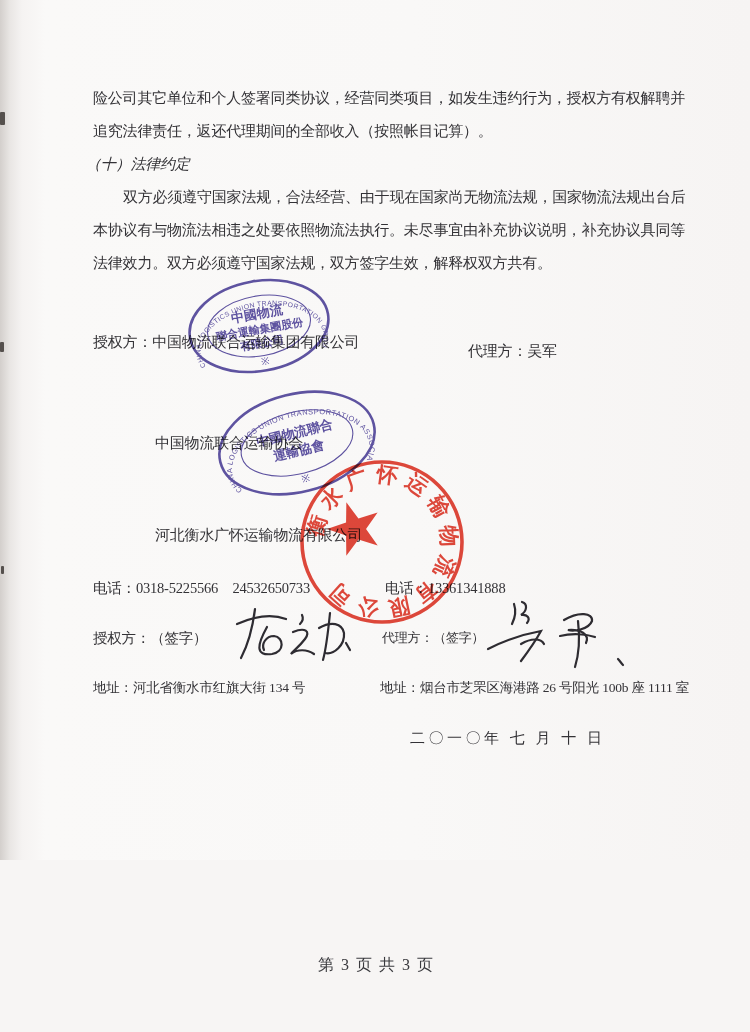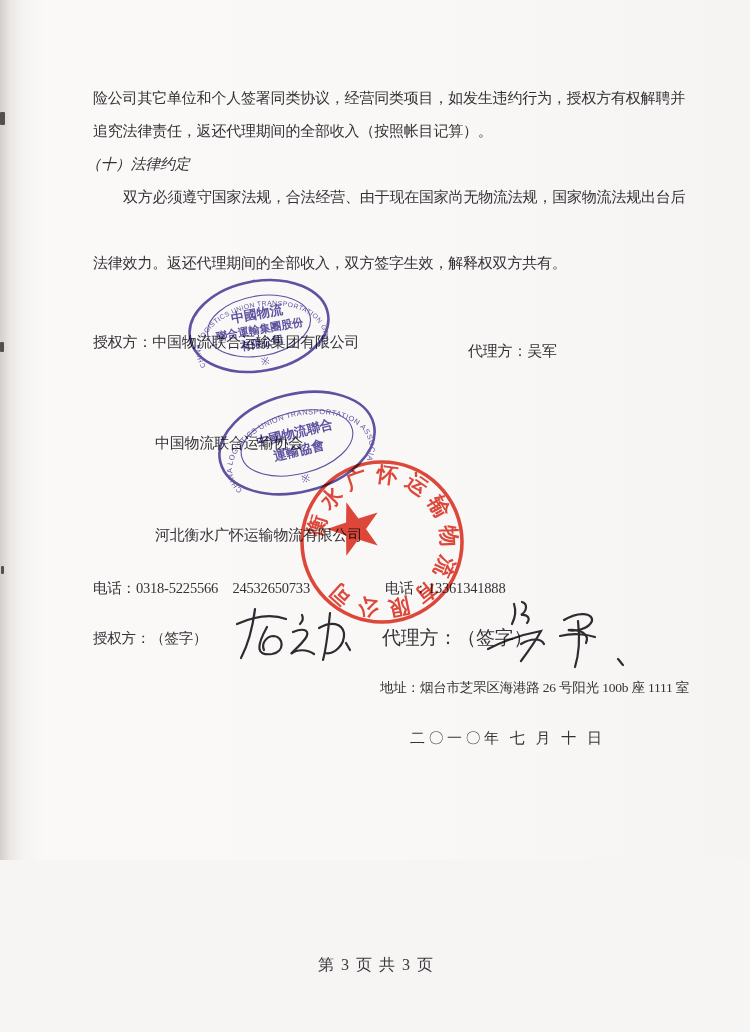--- a/index.html
+++ b/index.html
@@ -29,35 +29,37 @@
 <div id="scan">
 
   <div class="speck" style="left:0;top:112px;width:5px;height:13px;"></div>
   <div class="speck" style="left:0;top:342px;width:4px;height:10px;"></div>
   <div class="speck" style="left:1px;top:566px;width:3px;height:8px;"></div>
 
   <div class="ln" style="left:93px;top:88px;">险公司其它单位和个人签署同类协议，经营同类项目，如发生违约行为，授权方有权解聘并</div>
   <div class="ln" style="left:93px;top:121px;">追究法律责任，返还代理期间的全部收入（按照帐目记算）。</div>
   <div class="ln" style="left:86px;top:154px;font-style:italic;">（十）法律约定</div>
   <div class="ln" style="left:123px;top:187px;">双方必须遵守国家法规，合法经营、由于现在国家尚无物流法规，国家物流法规出台后</div>
-  <div class="ln" style="left:93px;top:253px;">法律效力。返还代理期间的全部收入，双方签字生效，解释权双方共有。</div>
+  <div class="ln" style="left:93px;top:220px;">本协议有与物流法相违之处要依照物流法执行。未尽事宜由补充协议说明，补充协议具同等</div>
+  <div class="ln" style="left:93px;top:253px;">法律效力。双方必须遵守国家法规，双方签字生效，解释权双方共有。</div>
 
   <div class="ln" style="left:93px;top:332px;">授权方：中国物流联合运输集团有限公司</div>
   <div class="ln" style="left:468px;top:341px;text-align:center;">代理方：吴军</div>
 
   <div class="ln" style="left:155px;top:433px;">中国物流联合运输协会</div>
 
   <div class="ln" style="left:155px;top:525px;">河北衡水广怀运输物流有限公司</div>
 
   <div class="ln" style="left:93px;top:578px;font-size:14.5px;">电话：0318-5225566　24532650733</div>
   <div class="ln" style="left:385px;top:578px;font-size:14.5px;">电话：13361341888</div>
 
   <div class="ln" style="left:93px;top:628px;font-size:14.5px;">授权方：（签字）</div>
-  <div class="ln" style="left:382px;top:628px;font-size:19px;">代理方：（签字）</div>
+  <div class="ln" style="left:382px;top:628px;font-size:13px;">代理方：（签字）</div>
 
+  <div class="ln small" style="left:93px;top:678px;">地址：河北省衡水市红旗大街 134 号</div>
   <div class="ln small" style="left:380px;top:678px;">地址：烟台市芝罘区海港路 26 号阳光 100b 座 1111 室</div>
 
   <div class="ln" style="left:410px;top:728px;letter-spacing:3.5px;">二〇一〇年 七 月 十 日</div>
 
   <div class="ln" style="left:318px;top:955px;font-size:16px;letter-spacing:1.5px;color:#3a3a3e;">第 3 页 共 3 页</div>
 
   <svg class="stamp purple-ink" style="left:159px;top:261px;transform:rotate(-10deg);" width="200" height="130" viewBox="0 0 200 130">
     <ellipse cx="100" cy="65" rx="70" ry="45" fill="none" stroke="#4a3d99" stroke-width="2.6"></ellipse>
     <ellipse cx="100" cy="65" rx="52" ry="30" fill="none" stroke="#4a3d99" stroke-width="1.1"></ellipse>
     <path id="ring1" d="M 42,97 A 62,38 0 1 1 158,97" fill="none"></path>

